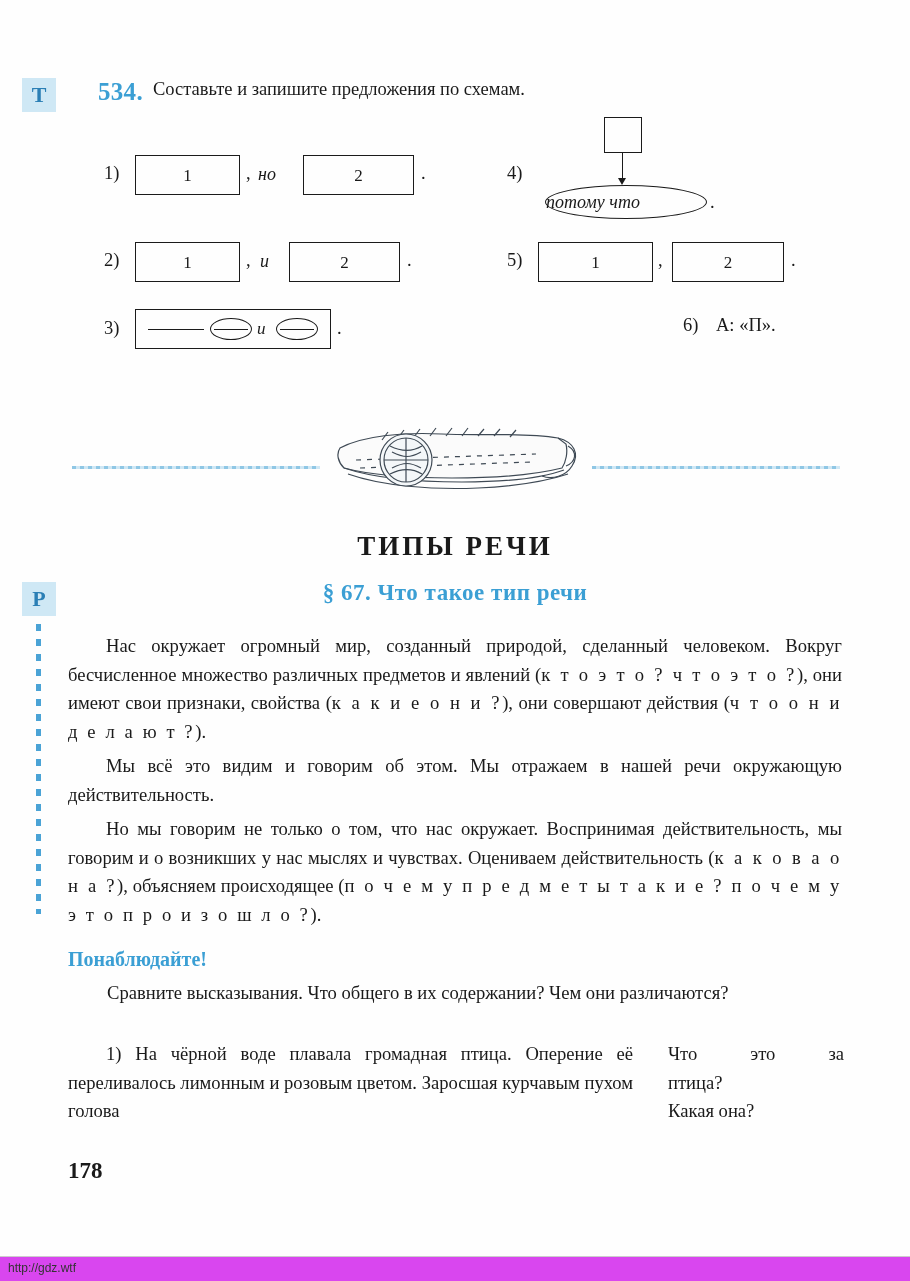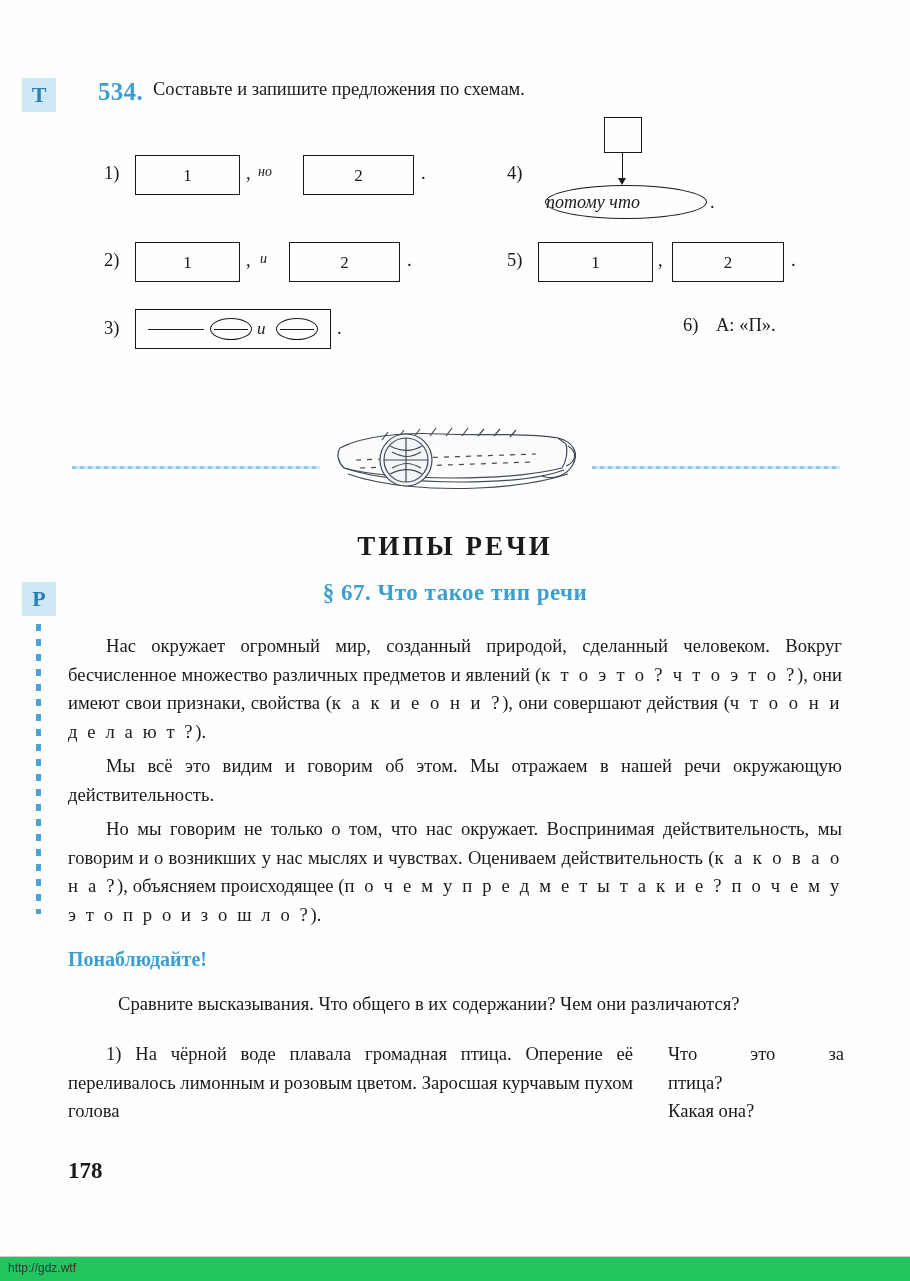--- a/index.html
+++ b/index.html
@@ -65,21 +65,21 @@
     position: absolute;
     border: 1.4px solid #1b1b1b;
     box-sizing: border-box;
     text-align: center;
     font-family: "Liberation Serif", serif;
     font-size: 17px;
   }
   .it {
     position: absolute;
     font-style: italic;
-    font-size: 14px;
+    font-size: 18px;
   }
   .plain {
     position: absolute;
     font-size: 18.5px;
   }
 
   .dashline {
     position: absolute;
     border-top: 1.6px solid #1b1b1b;
   }
@@ -204,21 +204,21 @@
   }
   .compare {
     position: absolute;
     left: 68px;
     top: 978px;
     width: 774px;
     font-size: 18.6px;
     line-height: 28.5px;
     text-align: justify;
   }
-  .compare p { margin: 12px; text-indent: 38px; }
+  .compare p { margin: 1px; text-indent: 38px; }
 
   .quote-left {
     position: absolute;
     left: 68px;
     top: 1040px;
     width: 565px;
     font-size: 18.6px;
     line-height: 28.5px;
     text-align: justify;
   }
@@ -243,21 +243,21 @@
     font-weight: bold;
   }
 
   
   .footer {
     position: absolute;
     left: 0;
     bottom: 0;
     width: 910px;
     height: 24px;
-    background: #22c55e;
+    background: #d946ef;
     border-top: 1px solid #cccccc;
   }
   .footer span {
     position: absolute;
     left: 8px;
     top: 4px;
     font-family: "Liberation Sans", sans-serif;
     font-size: 12px;
     color: #333;
   }

